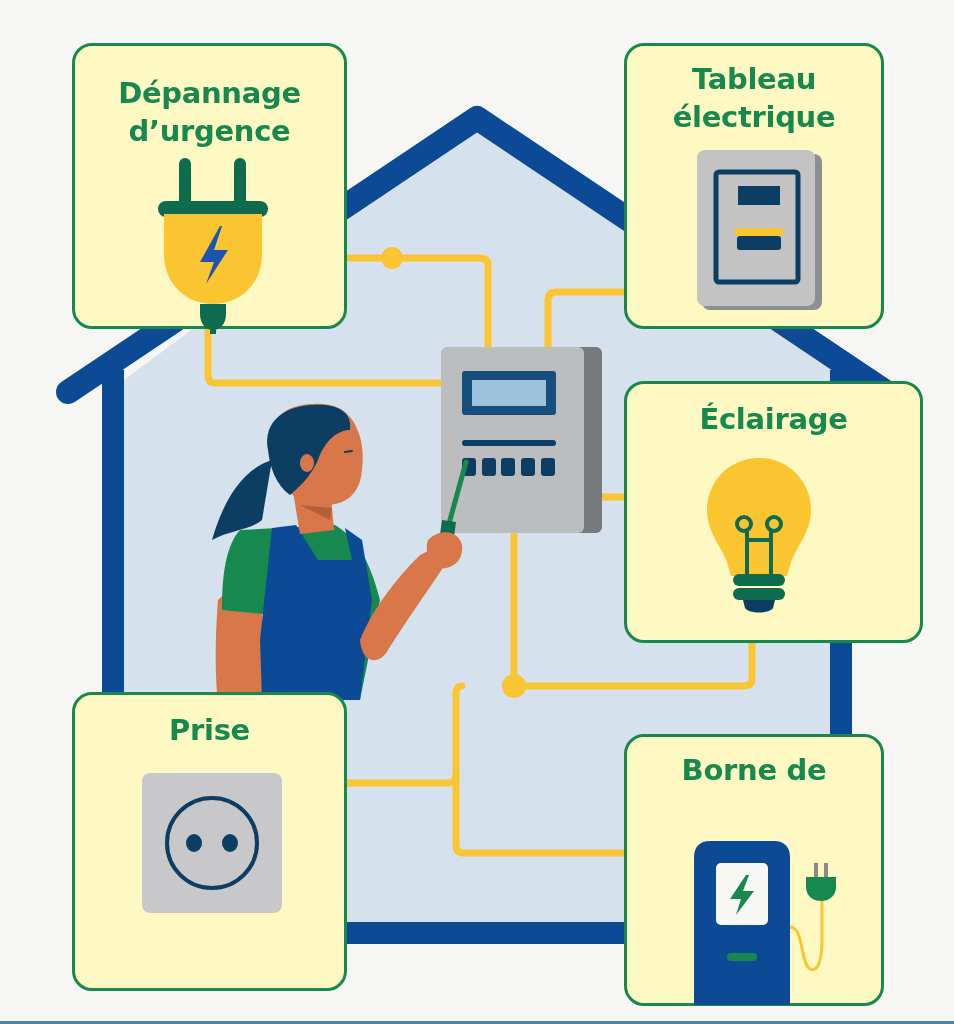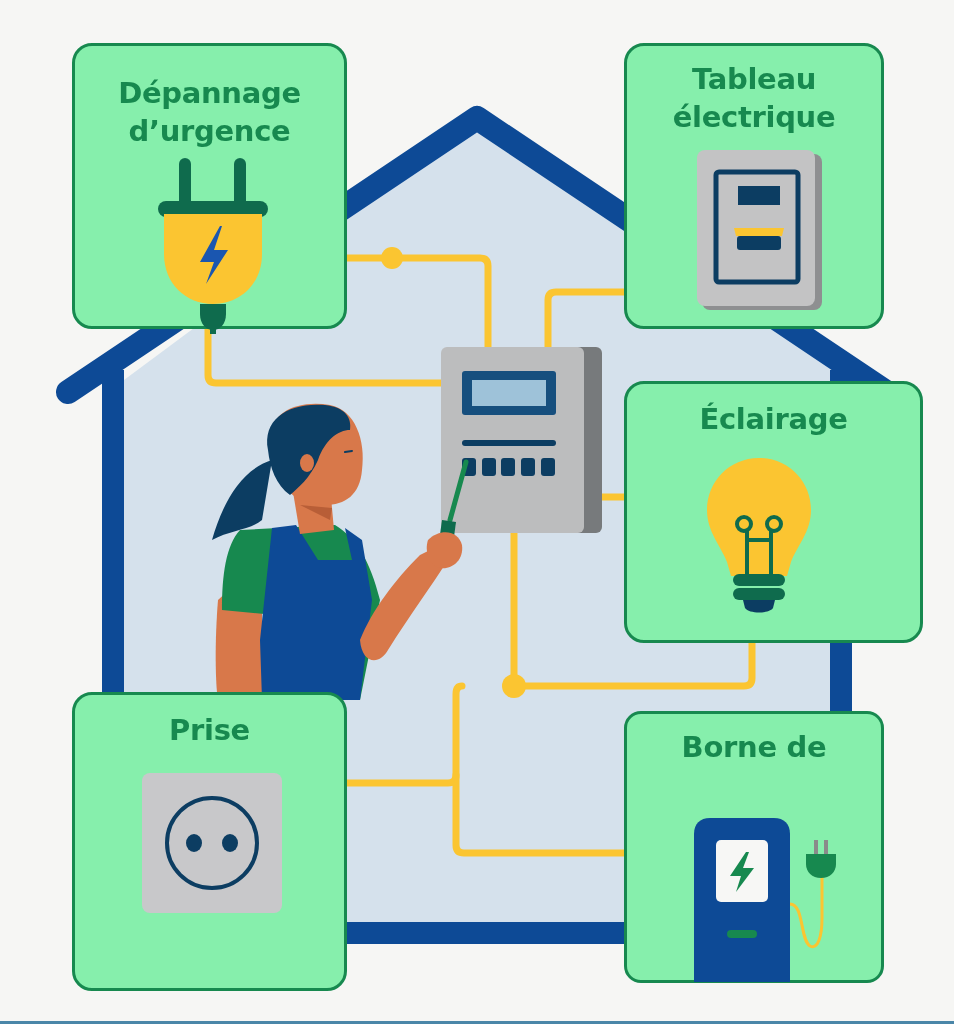--- a/index.html
+++ b/index.html
@@ -4,21 +4,21 @@
   <style>
     html, body { margin: 0; padding: 0; }
     body {
       width: 954px; height: 1024px; position: relative; overflow: hidden;
       background: #f6f6f4;
       font-family: "DejaVu Sans", "Liberation Sans", sans-serif;
     }
     .stage { position: absolute; left: 0; top: 0; width: 954px; height: 1024px; }
     .bottom-rule { position: absolute; left: 0; right: 0; bottom: 0; height: 3px; background: #4a86a8; }
     .card {
-      position: absolute; background: #86efac;
+      position: absolute; background: #fef9c3;
       border: 3px solid #17894f; border-radius: 20px; box-sizing: border-box;
     }
     .card-title {
       position: absolute; left: 0; right: 0; text-align: center;
       color: #17894f; font-weight: bold; font-size: 29px; line-height: 38px;
       letter-spacing: -0.3px;
     }
     .card-icon { position: absolute; }
   </style>
 </head>
@@ -143,21 +143,21 @@
       <div>Prise</div>
     </div>
     <svg class="card-icon" width="140" height="140" viewBox="0 0 140 140" style="left:67px;top:78px;">
       <rect x="0" y="0" width="140" height="140" rx="8" fill="#c8c8ca"></rect>
       <circle cx="70" cy="70" r="45" fill="none" stroke="#0c3d62" stroke-width="4"></circle>
       <ellipse cx="52" cy="70" rx="8" ry="9" fill="#0c3d62"></ellipse>
       <ellipse cx="88" cy="70" rx="8" ry="9" fill="#0c3d62"></ellipse>
     </svg>
   </div>
 
-  <div class="card" style="left:624px;top:711px;width:260px;height:272px;border-radius:17px;">
+  <div class="card" style="left:624px;top:734px;width:260px;height:272px;">
     <div class="card-title" style="top:14px;">
       <div>Borne de</div>
     </div>
     <svg class="card-icon" width="150" height="164" viewBox="0 0 150 164" style="left:67px;top:104px;">
       <path d="M0,16 C0,6 6,0 16,0 L80,0 C90,0 96,6 96,16 L96,164 L0,164 Z" fill="#0d4a96"></path>
       <rect x="22" y="22" width="52" height="62" rx="5" fill="#f7f7f5"></rect>
       <path d="M52,34 L36,58 L47,58 L42,74 L60,50 L49,50 L55,34 Z" fill="#17894f"></path>
       <rect x="33" y="112" width="30" height="8" rx="4" fill="#17894f"></rect>
       <path d="M96,86 C110,86 106,122 116,128 C124,132 128,118 128,100 L128,56" fill="none" stroke="#fbc531" stroke-width="3"></path>
       <rect x="120" y="22" width="4" height="14" fill="#8a8a8a"></rect>

